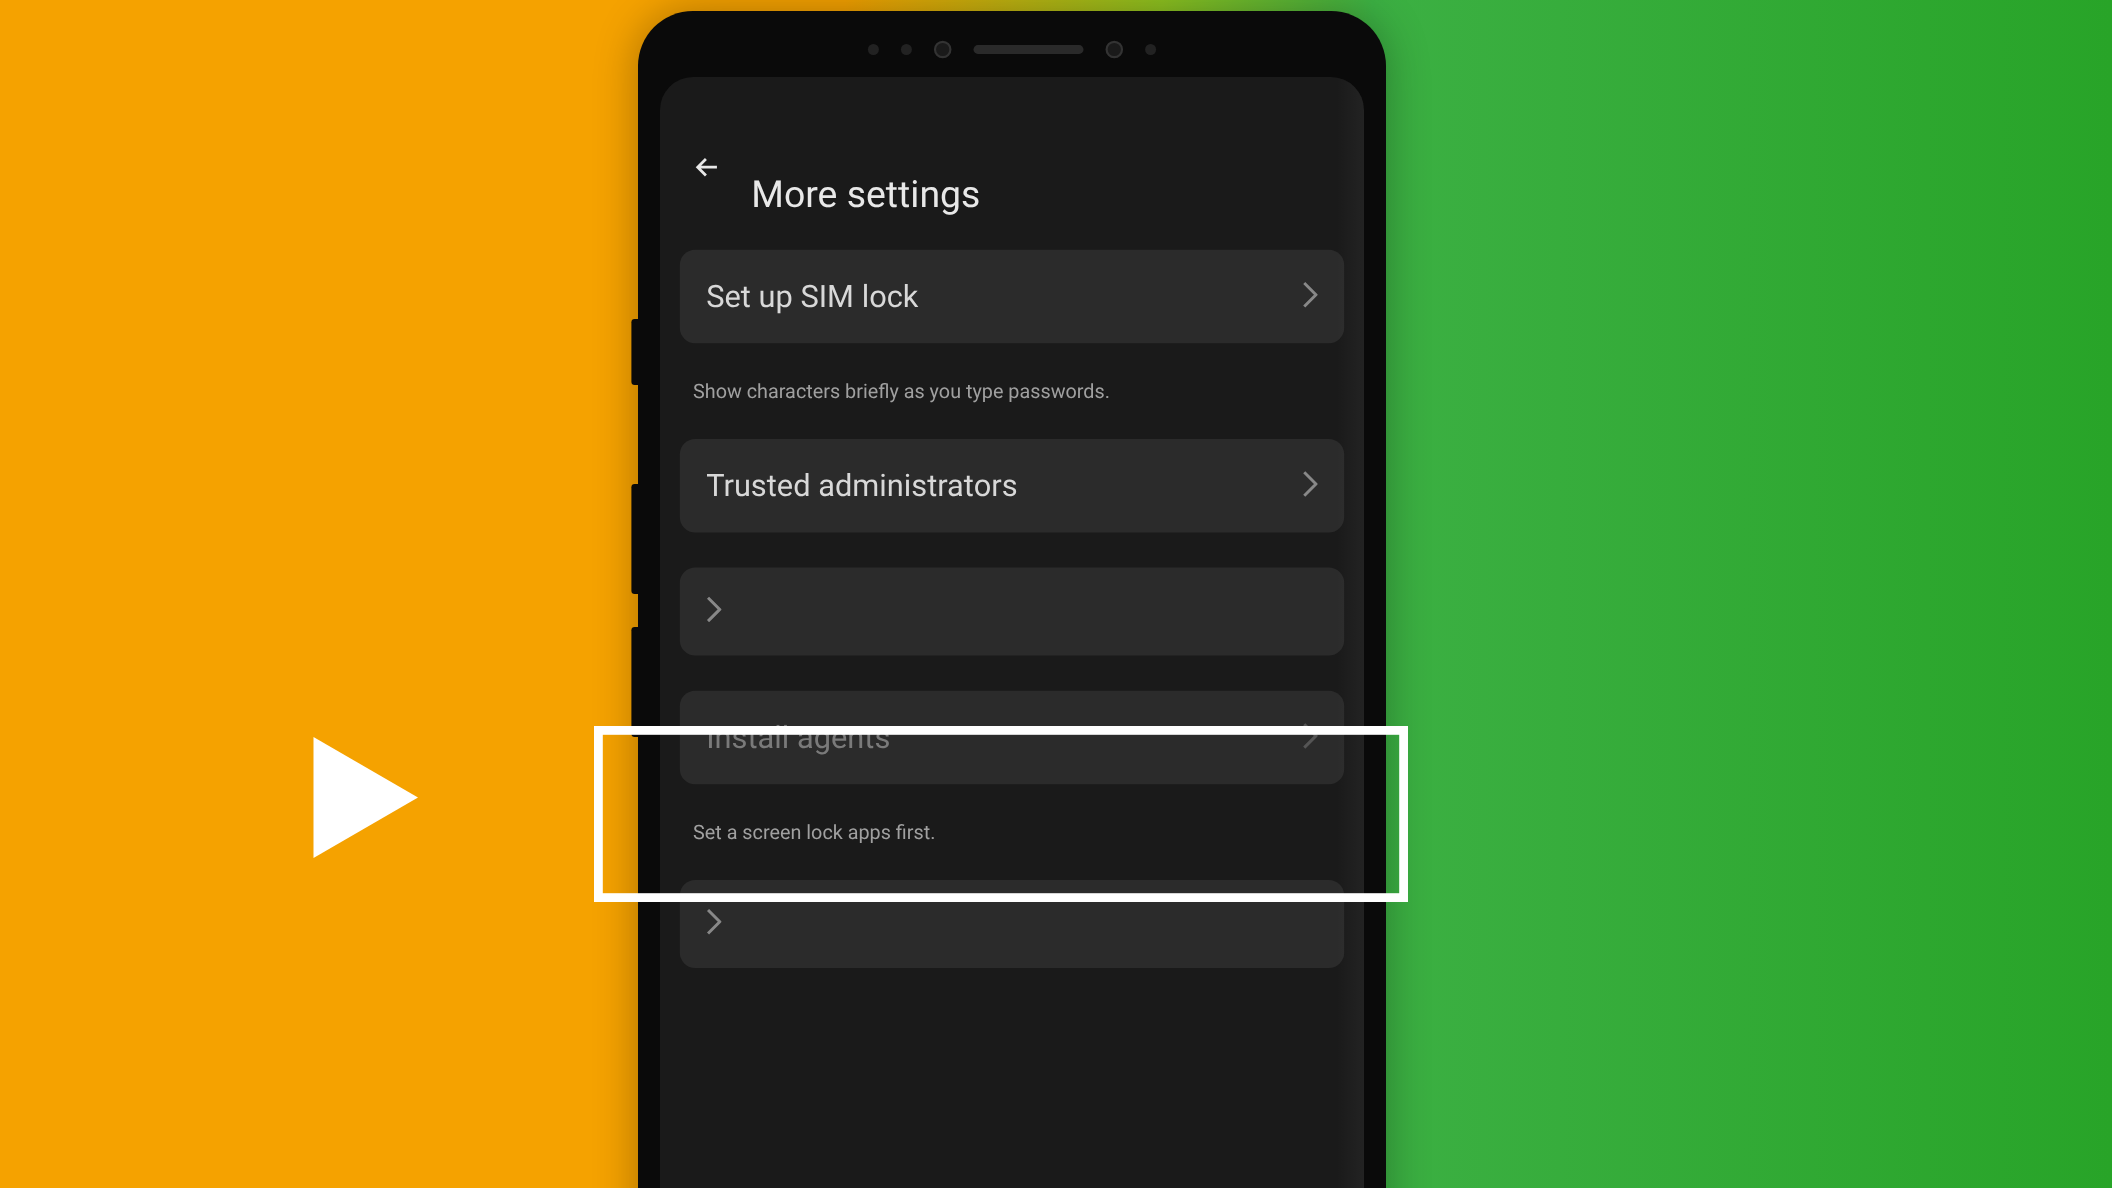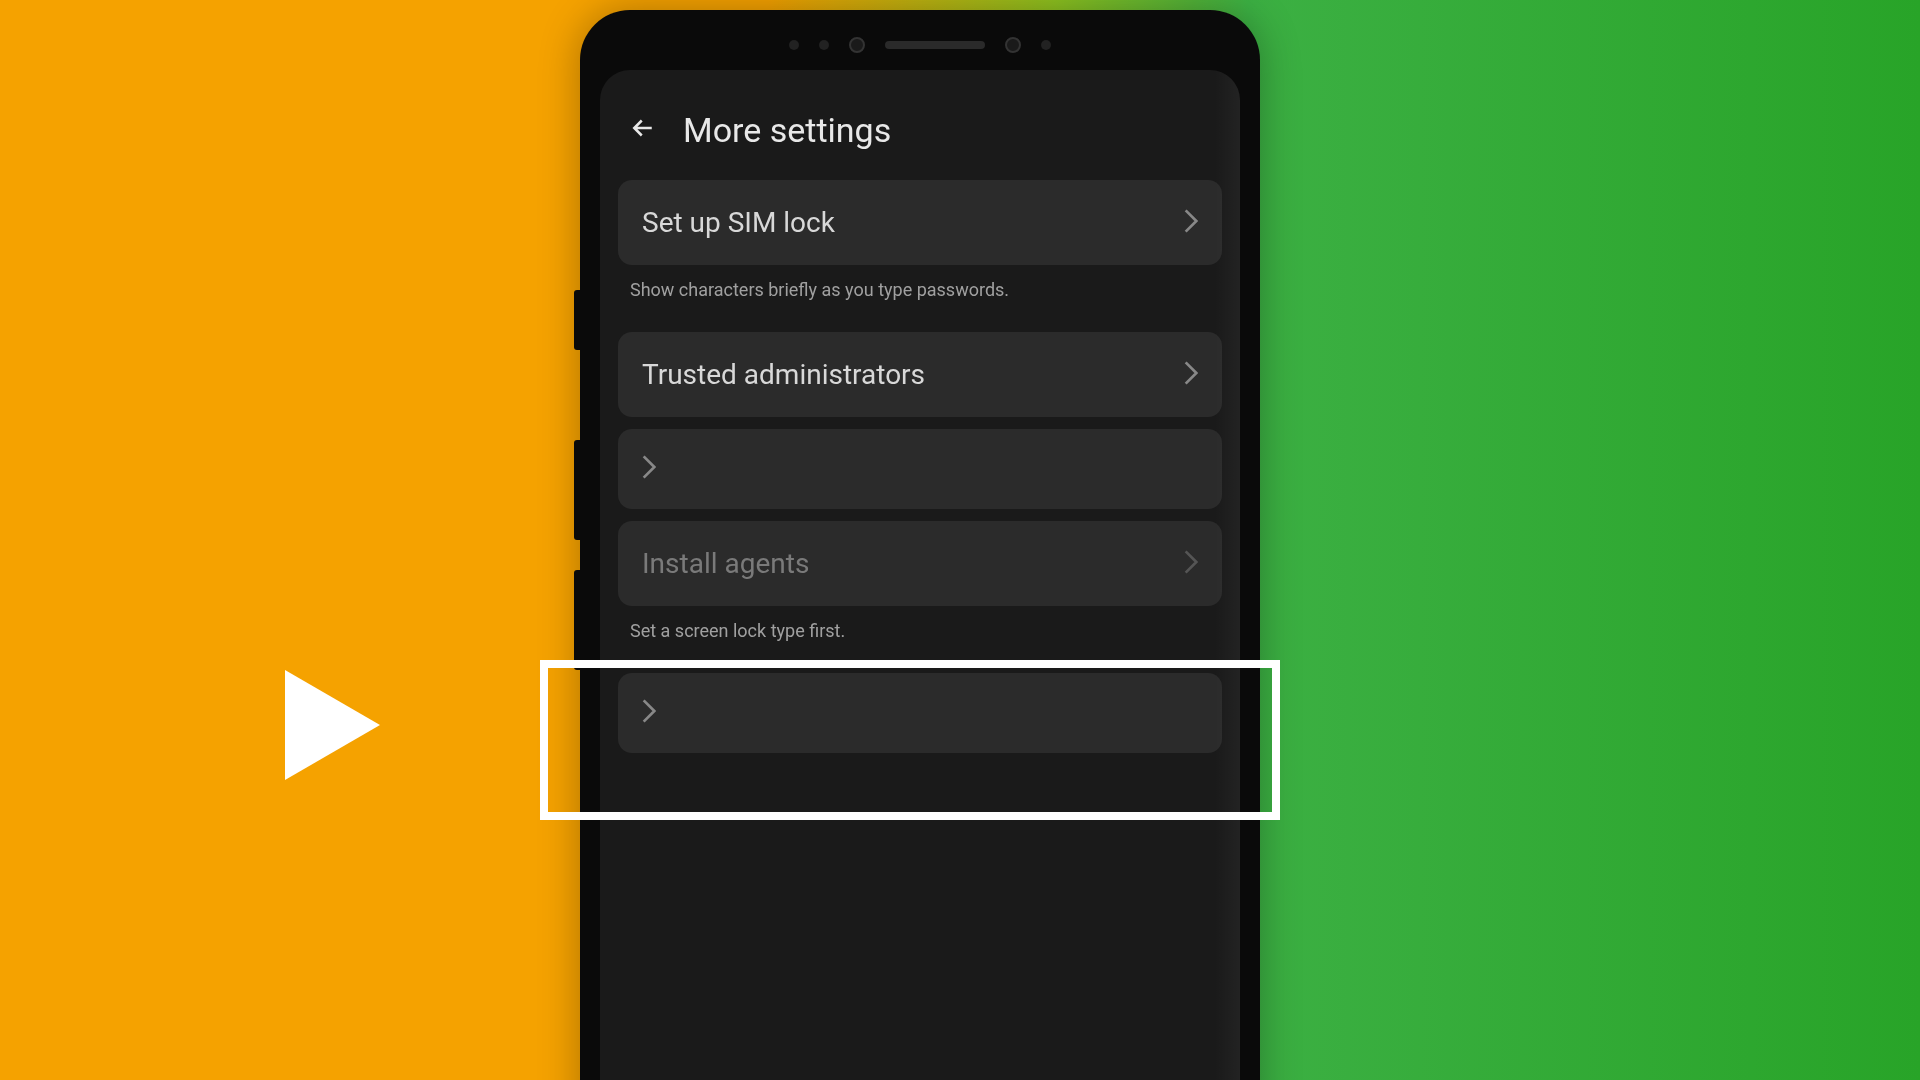--- a/index.html
+++ b/index.html
@@ -71,26 +71,27 @@
     display: flex;
     align-items: center;
     gap: 25px;
     padding: 15px 10px 30px 10px;
   }
   .back-arrow svg { width: 30px; height: 30px; stroke: #e8e8e8; }
   .title {
     color: #e8e8e8;
     font-size: 34px;
     font-weight: 400;
+    margin-top: 47px;
   }
   .list-item {
     background: #2b2b2b;
     border-radius: 14px;
     padding: 26px 24px;
-    margin-bottom: 12px;
+    margin-bottom: 32px;
     display: flex;
     align-items: center;
     justify-content: space-between;
     cursor: pointer;
   }
   .list-item.disabled .label { color: #7a7a7a; }
   .label {
     color: #d8d8d8;
     font-size: 28px;
     font-weight: 400;
@@ -190,21 +191,21 @@
 
 
     <div class="list-item disabled">
       <span class="label">Install agents</span>
       <span class="chevron disabled">
         <svg viewBox="0 0 10 18" fill="none" stroke-width="2">
             <path d="M1 1l8 8-8 8"></path>
           </svg>
       </span>
     </div>
-    <div class="description">Set a screen lock type first.</div>
+    <div class="description">Set a screen lock apps first.</div>
 
     <div class="list-item">
       <span class="chevron">
         <svg viewBox="0 0 10 18" fill="none" stroke-width="2">
             <path d="M1 1l8 8-8 8"></path>
           </svg>
       </span>
     </div>
 
   </div>

